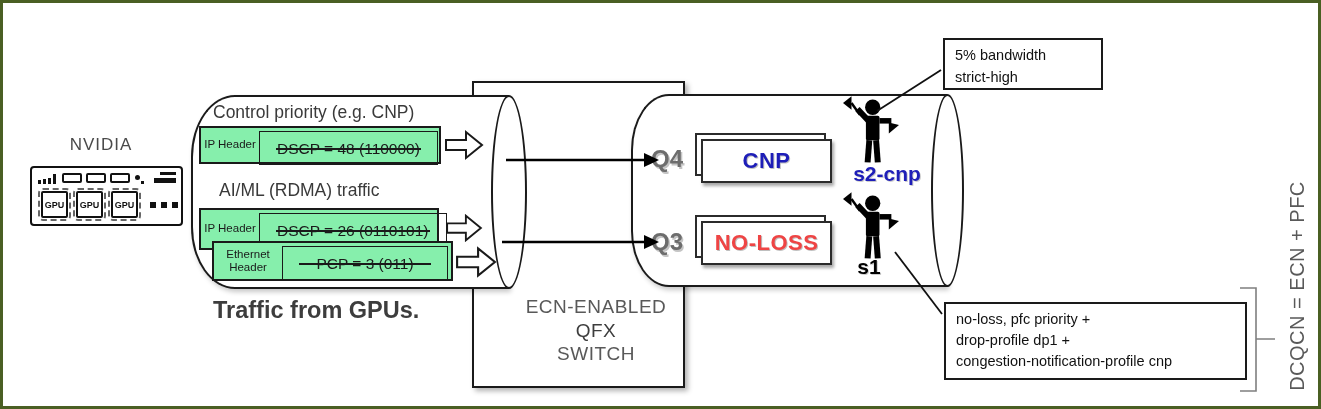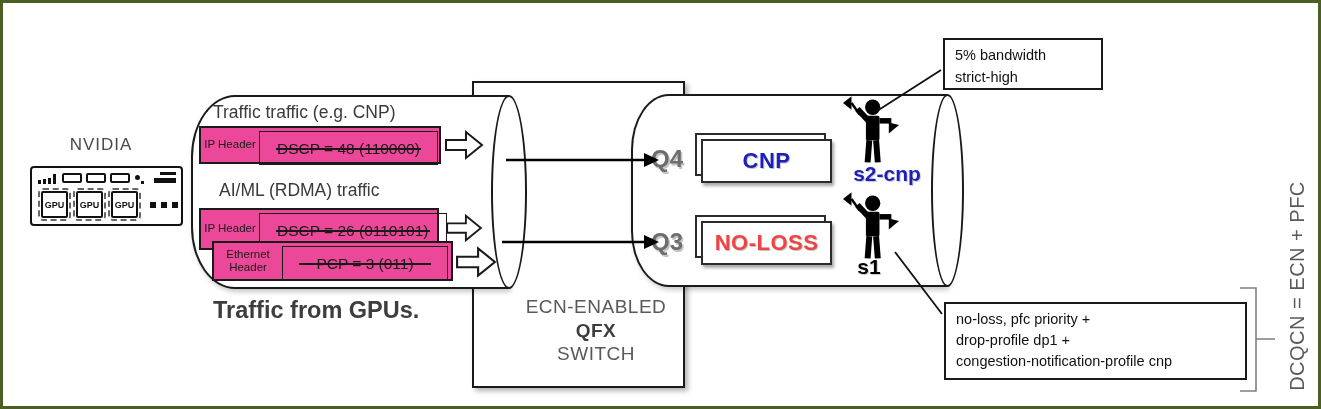--- a/index.html
+++ b/index.html
@@ -27,34 +27,34 @@
         font-size:9px;font-weight:bold;color:#111;background:#fff;border-radius:2px;}
   .chip-dots{display:flex;gap:5px;margin-left:4px;}
   .chip-dots i{width:6px;height:6px;background:#111;display:block;}
 
   
   .switch-box{left:469px;top:78px;width:213px;height:307px;border:2.5px solid #1a1a1a;
               background:#fff;box-sizing:border-box;z-index:1;
               box-shadow:3px 3px 5px rgba(0,0,0,0.30);}
   .switch-label{position:absolute;left:0;right:0;bottom:20px;text-align:center;
                 font-size:19px;color:#595959;letter-spacing:0.5px;line-height:1.25;padding-left:35px;}
-  .switch-label .qfx{font-weight:bold;color:#3d3d3d;}
+  .switch-label .qfx{font-weight:normal;color:#3d3d3d;}
 
   
   .cyl-body{border:2px solid #1a1a1a;border-right:none;background:#fff;box-sizing:border-box;
             z-index:2;box-shadow:2px 3px 5px rgba(0,0,0,0.22);}
   .cyl-cap{border:2px solid #1a1a1a;border-radius:50%;background:#fff;box-sizing:border-box;z-index:2;}
   .cyl-left-body{left:188px;top:92px;width:318px;height:194px;border-radius:44px 0 0 44px / 62px 0 0 62px;}
   .cyl-left-cap{left:488px;top:92px;width:36px;height:194px;}
   .cyl-right-body{left:628px;top:91px;width:316px;height:193px;border-radius:38px 0 0 38px / 56px 0 0 56px;}
   .cyl-right-cap{left:928px;top:91px;width:33px;height:193px;}
 
   
   .flow-title{font-size:17.5px;color:#3a3a3a;z-index:3;}
-  .hdr-box{border:2px solid #1a1a1a;background:#ec4899;box-sizing:border-box;display:flex;
+  .hdr-box{border:2px solid #1a1a1a;background:#86efac;box-sizing:border-box;display:flex;
            align-items:stretch;z-index:3;}
   .hdr-name{flex:0 0 auto;display:flex;align-items:center;justify-content:center;
             text-align:center;font-size:11.5px;color:#1a1a1a;line-height:1.15;padding:0 3px;}
   .dbox{flex:1;border:1.5px solid #1a1a1a;margin:3px 3px 3px 0;padding:16px;box-sizing:border-box;}
   .dbox-in{border:1.5px solid #1a1a1a;height:100%;box-sizing:border-box;display:flex;
            align-items:center;justify-content:center;font-size:15.5px;color:#1a1a1a;
            white-space:nowrap;}
   .block-arrow{z-index:3;}
   .caption{left:210px;top:294px;font-size:23.5px;font-weight:bold;color:#3d3d3d;z-index:3;}
 
@@ -127,21 +127,21 @@
     <div class="switch-label">
       <div>ECN-ENABLED</div>
       <div class="qfx">QFX</div>
       <div>SWITCH</div>
     </div>
   </div>
 
   <div class="abs cyl-body cyl-left-body"></div>
   <div class="abs cyl-cap cyl-left-cap"></div>
 
-  <div class="abs flow-title" style="left:210px;top:99px">Traffic traffic (e.g. CNP)</div>
+  <div class="abs flow-title" style="left:210px;top:99px">Control priority (e.g. CNP)</div>
 
   <div class="abs hdr-box" style="left:196px;top:123px;width:242px;height:38px">
     <div class="hdr-name" style="width:52px">IP Header</div>
     <div class="dbox">
       <div class="dbox-in">DSCP = 48 (110000)</div>
     </div>
   </div>
   <svg class="abs block-arrow" style="left:441px;top:126px" width="40" height="32" viewBox="0 0 40 32">
     <polygon points="2,11 22,11 22,3 38,16 22,29 22,21 2,21" fill="#fff" stroke="#1a1a1a" stroke-width="2"></polygon>
   </svg>

